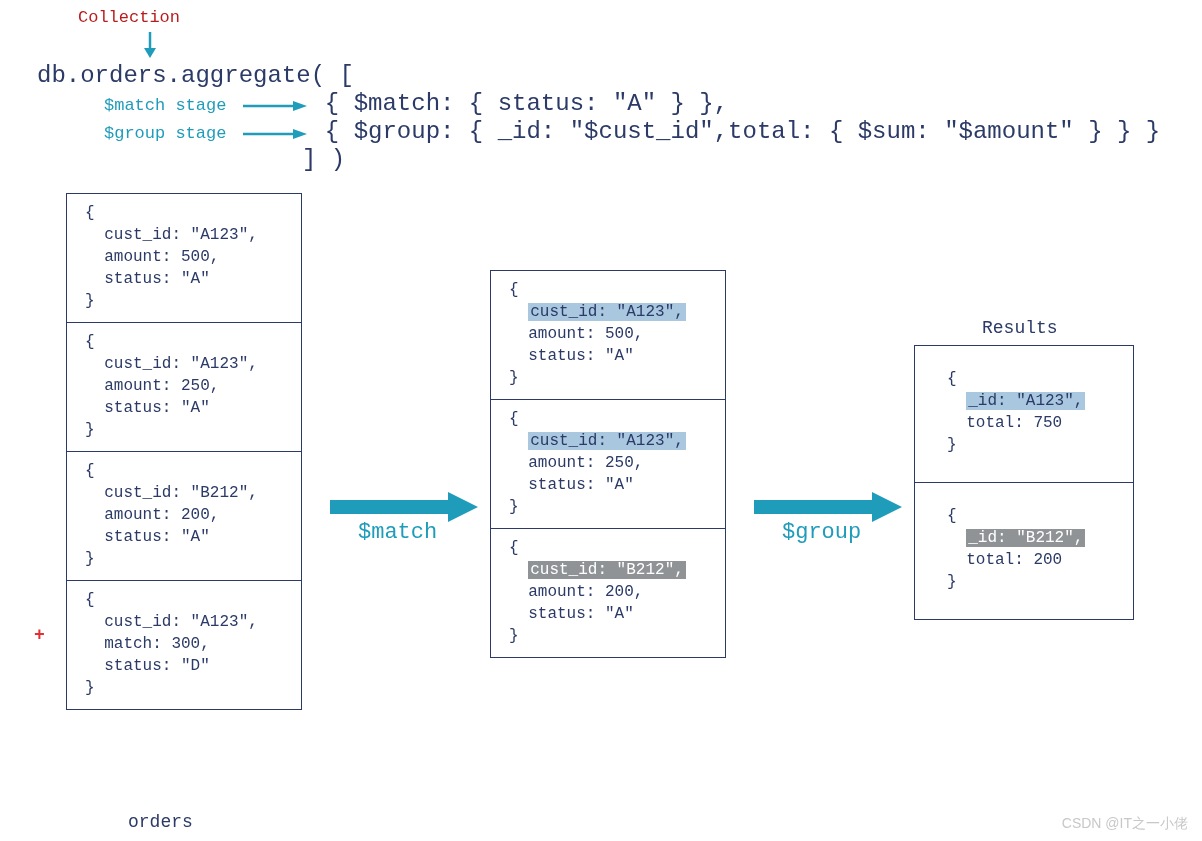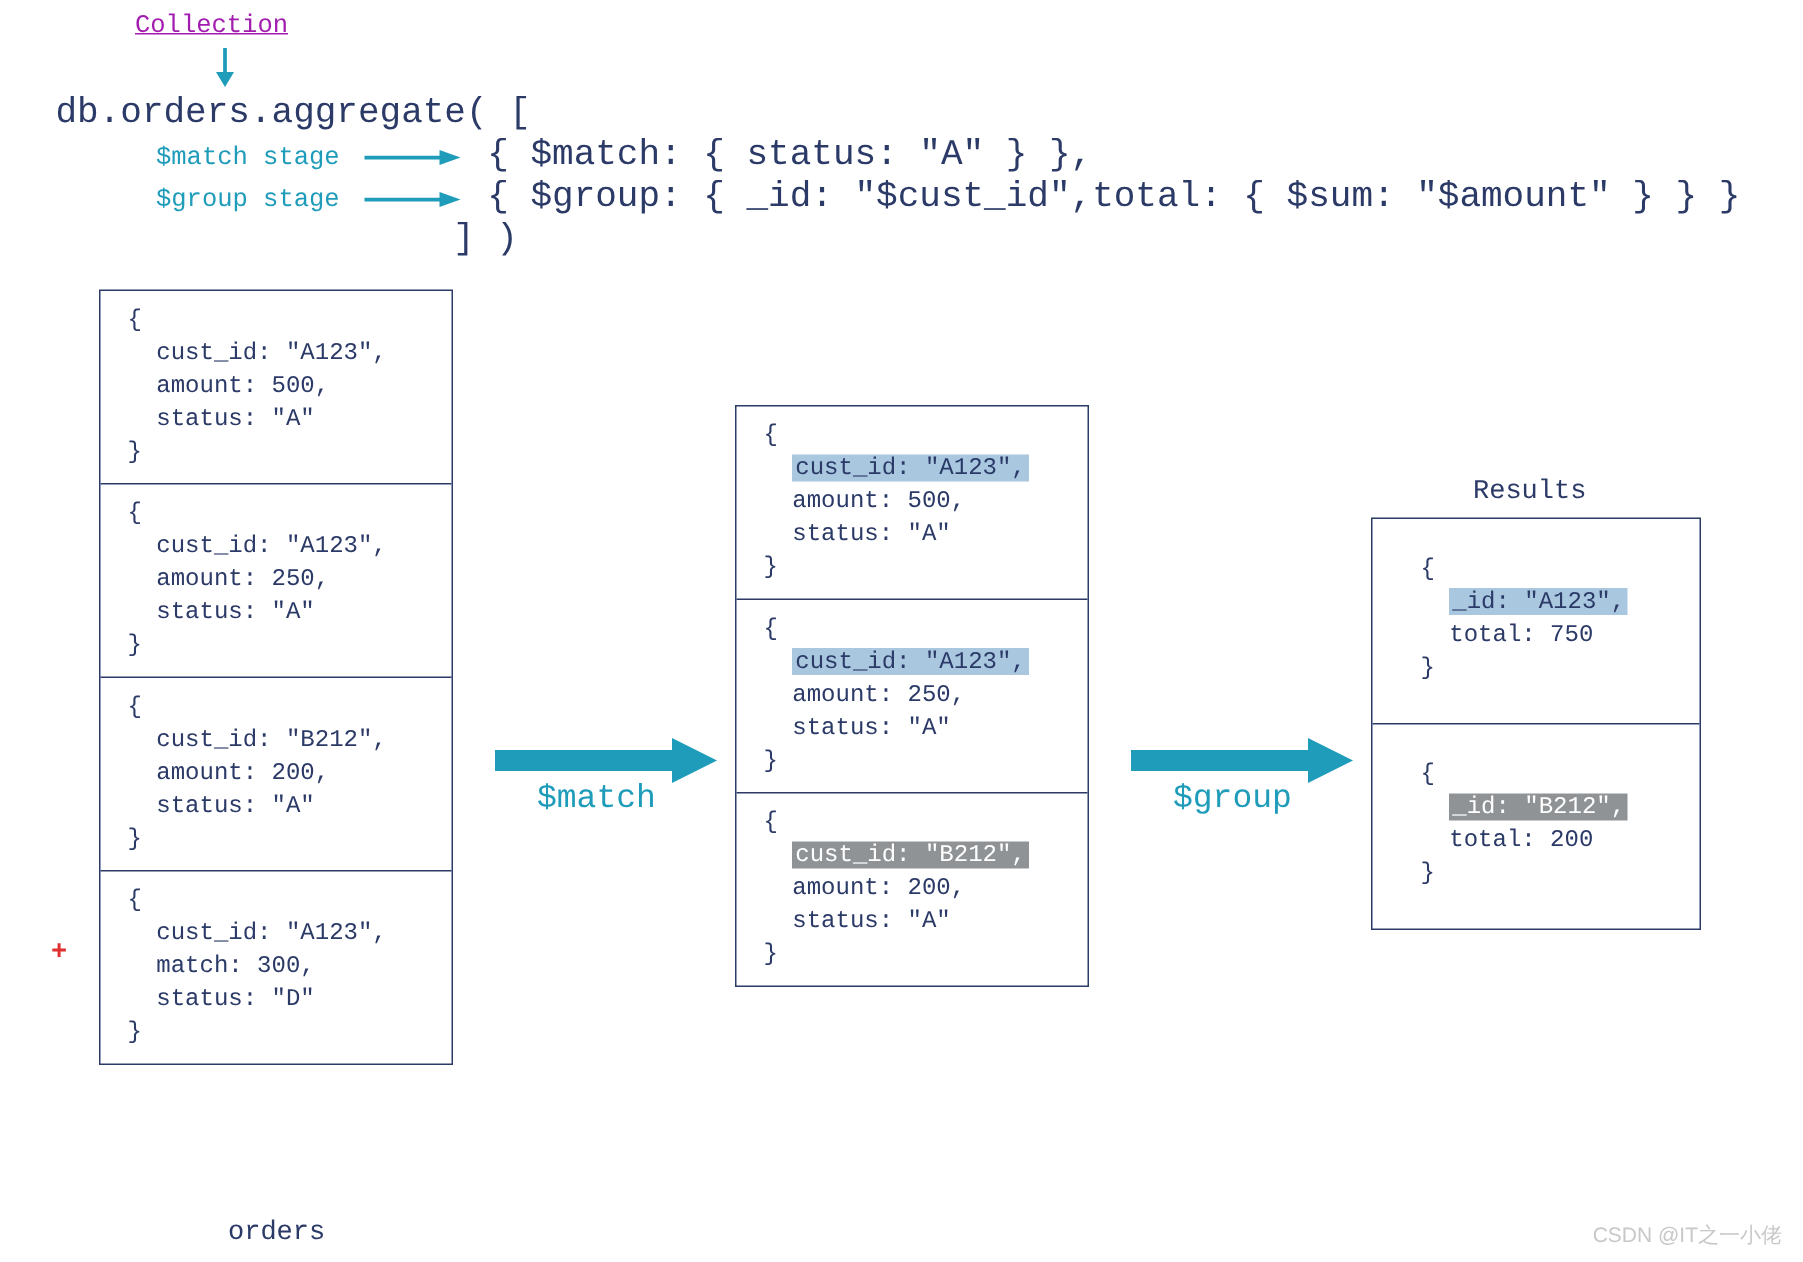--- a/index.html
+++ b/index.html
@@ -8,21 +8,21 @@
     padding: 0;
     width: 1202px;
     height: 841px;
     font-family: "Consolas", "Menlo", "Courier New", monospace;
     font-size: 17px;
     color: #2b3a67;
     position: relative;
     background: #fff;
   }
   .code-header { position: absolute; left: 70px; top: 8px; }
-  .code-header .collection-label { position: absolute; left: 20px; top: 0; color:#a21caf; white-space:nowrap;text-decoration:underline; }
+  .code-header .collection-label { position: absolute; left: 8px; top: 0; color:#b91c1c; white-space:nowrap; }
   .code-header svg.arrow-down { position:absolute; left:70px; top:22px; }
   .code-line { white-space: pre; font-size:24px; line-height:28px; }
   .stage-label { color:#1f9cba; white-space:nowrap; display:inline-block; }
   .box {
     position: absolute;
     border: 1.5px solid #2b3a67;
     background: #fff;
   }
   .doc {
     border-bottom: 1.5px solid #2b3a67;
@@ -85,21 +85,21 @@
 <span>  cust_id: "B212",</span>
 <span>  amount: 200,</span>
 <span>  status: "A"</span>
 <span>}</span></div>
   <div class="doc"><span>{</span>
 <span>  cust_id: "A123",</span>
 <span>  match: 300,</span>
 <span>  status: "D"</span>
 <span>}</span></div>
 </div>
-<div class="label" style="left:152px; top:812px;">orders</div>
+<div class="label" style="left:128px; top:812px;">orders</div>
 
 <div class="arrow-wrap" style="left:330px; top:490px;">
   <svg width="150" height="34">
     <polygon points="0,10 118,10 118,2 148,17 118,32 118,24 0,24" fill="#1f9cba"></polygon>
   </svg>
 </div>
 <div class="arrow-txt" style="left:358px; top:520px;">$match</div>
 
 <div class="box" style="left:490px; top:270px; width:236px;">
   <div class="doc"><span>{</span>

